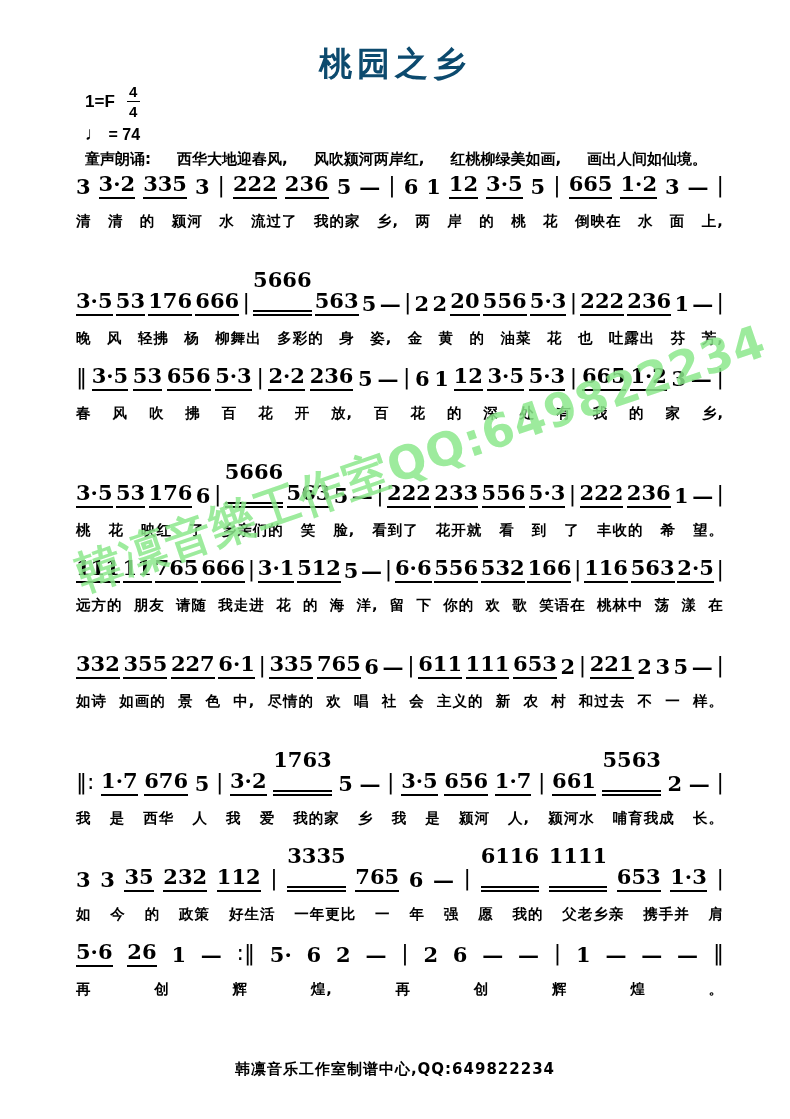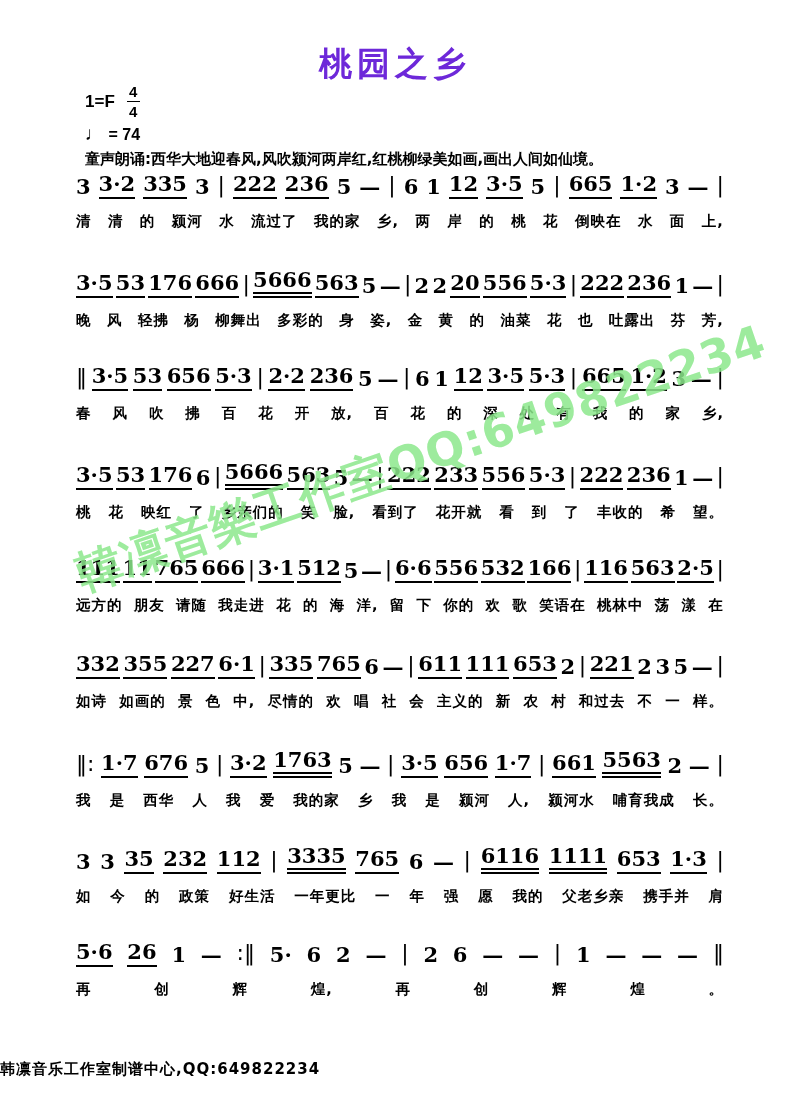--- a/index.html
+++ b/index.html
@@ -23,53 +23,53 @@
   .tempo{margin-top:4px;font-size:16px;}
   .tempo .noteglyph{font-size:19px;}
   .credits{
     position:absolute;right:80px;top:92px;text-align:left;
     font-size:15px;font-weight:bold;line-height:1.5;white-space:pre;
   }
   .recitation{
     position:absolute;left:85px;right:60px;top:150px;
     font-size:15px;font-weight:bold;display:flex;white-space:nowrap;
   }
-  .recitation .seg{}
+  .recitation .seg{margin-left:26px;}
   .recitation .seg:first-of-type{margin-left:34px;}
   .music{position:absolute;left:76px;right:66px;top:172px;}
   .mline{height:96px;}
   .notes{
     display:flex;justify-content:space-between;align-items:flex-end;
     font-family:"DejaVu Serif",serif;font-weight:bold;font-size:21px;line-height:1.15;
   }
   .tok{white-space:nowrap;}
   .tok.beam1{border-bottom:2px solid #000;padding-bottom:1px;}
-  .tok.beam2{border-bottom:6px double #000;padding-bottom:0;}
+  .tok.beam2{border-bottom:6px double #000;padding-bottom:18px;}
   .tok.barline{font-family:"DejaVu Sans",sans-serif;font-weight:normal;font-size:22px;padding-bottom:2px;}
   .lyrics{
     display:flex;justify-content:space-between;margin-top:13px;
     font-size:14.5px;font-weight:bold;letter-spacing:1px;
   }
   .watermark{
     position:absolute;left:88px;top:544px;
     transform:rotate(-19deg);transform-origin:left bottom;
     font-size:46px;font-weight:bold;letter-spacing:1px;white-space:nowrap;
     opacity:.85;pointer-events:none;font-family:"DejaVu Sans",sans-serif;
   }
   .footer{
-    position:absolute;left:0;right:0;bottom:40px;text-align:left;
+    position:absolute;left:0;right:0;bottom:40px;text-align:center;
     font-size:15px;font-weight:bold;letter-spacing:1px;
   }
 </style>
 </head>
 <body style="background: rgb(255, 255, 255);">
 
 <div class="page">
 
-  <div class="title" style="color: #6d28d9;">桃园之乡</div>
+  <div class="title" style="color: #0c4a6e;">桃园之乡</div>
 
   <div class="keyblock">
     <div class="keyline">
       <span>1=F</span>
       <span class="timesig">
         <span>4</span>
         <span class="bar"></span>
         <span>4</span>
       </span>
     </div>

